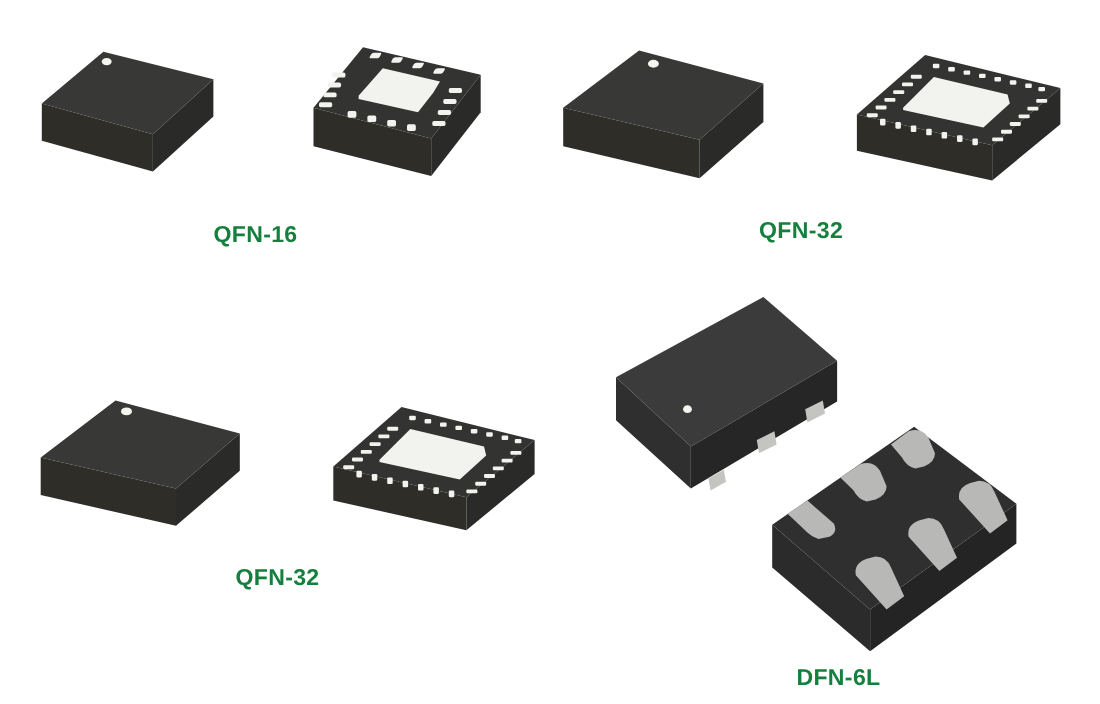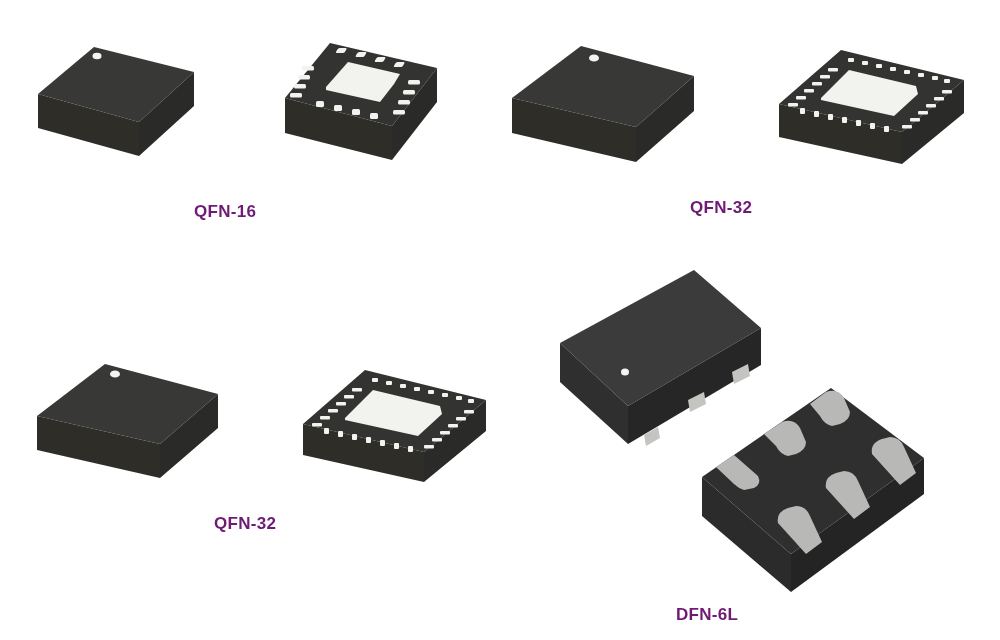--- a/index.html
+++ b/index.html
@@ -1,20 +1,20 @@
 <!DOCTYPE html>
 <html><head>
 <meta charset="utf-8">
 <style>
   html, body { margin: 0; padding: 0; background: #ffffff; }
   body { width: 1000px; height: 640px; position: relative; overflow: hidden;
          font-family: "Liberation Sans", sans-serif; }
   .chip { position: absolute; }
   .label { position: absolute; font-family: "Liberation Sans", sans-serif;
-           font-weight: bold; font-size: 17px; color: #701a75; letter-spacing: 0.3px; }
+           font-weight: bold; font-size: 21px; color: #15803d; letter-spacing: 0.3px; }
   svg { display: block; overflow: visible; }
 </style>
 </head>
 <body>
 
 <div class="chip" style="left:36px;top:44px;">
   <svg width="160" height="115" viewBox="0 0 160 115">
     <polygon points="2,50 58,3 158,28 103,78" fill="#383836"></polygon>
     <polygon points="2,50 103,78 103,112 2,84" fill="#2e2d28"></polygon>
     <polygon points="103,78 158,28 158,62 103,112" fill="#2a2a29"></polygon>
@@ -181,13 +181,13 @@
       <path d="M20,83 L38,71 L62,92 Q66,100 58,104 L48,106 Q42,104 38,100 Z"></path>
       <path d="M68,50 L86,38 Q98,34 104,44 L110,58 Q110,66 100,70 L92,72 Q84,70 80,62 Z"></path>
       <path d="M114,20 L130,8 Q142,4 148,14 L154,28 Q154,36 144,40 L136,42 Q128,40 124,32 Z"></path>
       <path d="M82,139 Q80,128 92,124 L100,122 Q110,122 114,132 L126,158 L110,170 Z"></path>
       <path d="M130,104 Q128,93 140,89 L148,87 Q158,87 162,97 L174,123 L158,135 Z"></path>
       <path d="M176,70 Q174,59 186,55 L194,53 Q204,53 208,63 L220,89 L204,101 Z"></path>
     </g>
   </svg>
 </div>
 
-<div class="label" style="left:676px;top:605px;">DFN-6L</div>
+<div class="label" style="left:724px;top:605px;">DFN-6L</div>
 
 </body></html>

